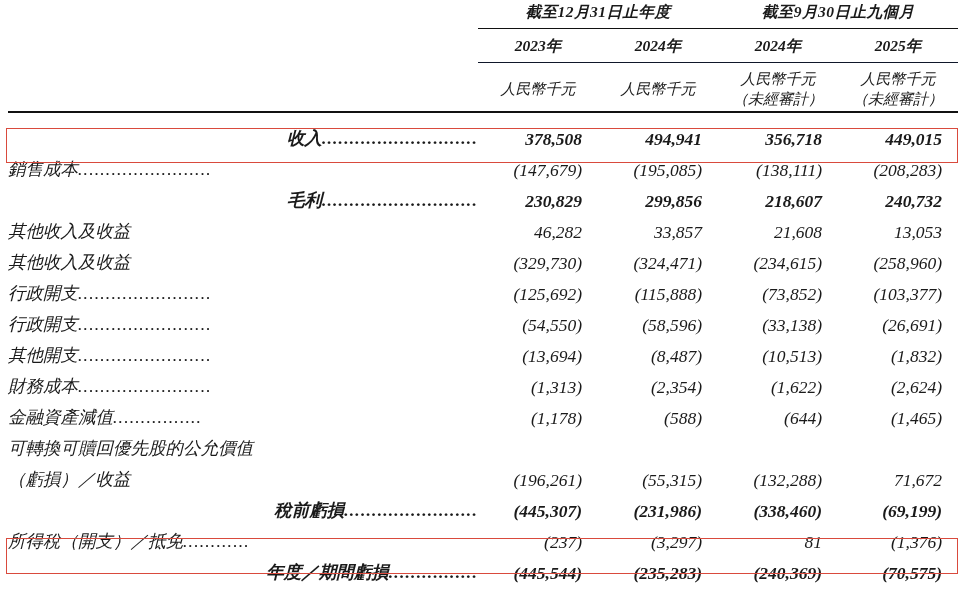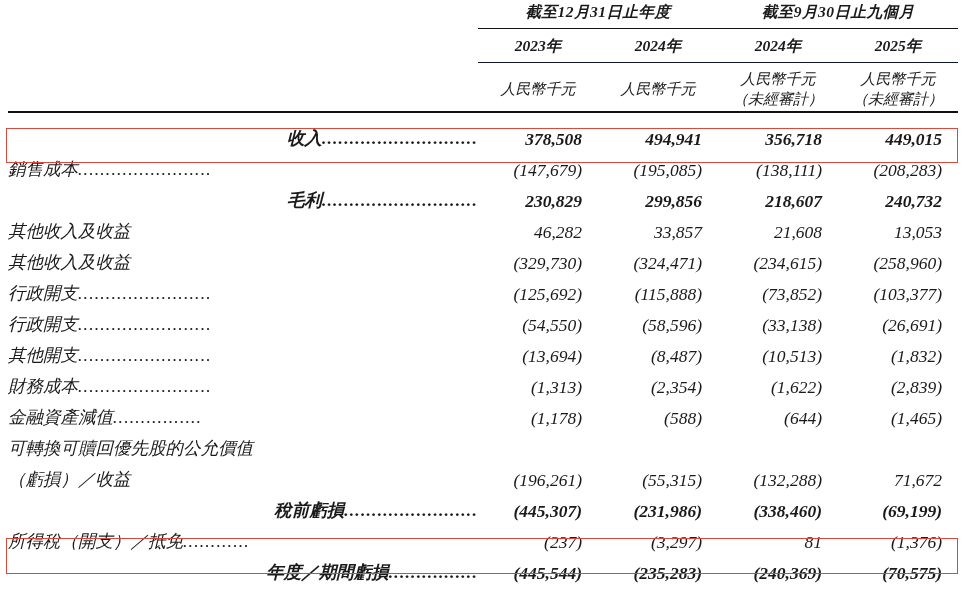--- a/index.html
+++ b/index.html
@@ -242,21 +242,21 @@
         <td class="num">(1,832)</td>
       </tr>
 
       <tr class="data">
         <td class="label">
           <span class="lbl">財務成本</span><span class="dots">........................</span>
         </td>
         <td class="num">(1,313)</td>
         <td class="num">(2,354)</td>
         <td class="num">(1,622)</td>
-        <td class="num">(2,839)</td>
+        <td class="num">(2,624)</td>
       </tr>
 
       <tr class="data">
         <td class="label">
           <span class="lbl">金融資產減值</span><span class="dots">................</span>
         </td>
         <td class="num">(1,178)</td>
         <td class="num">(588)</td>
         <td class="num">(644)</td>
         <td class="num">(1,465)</td>

